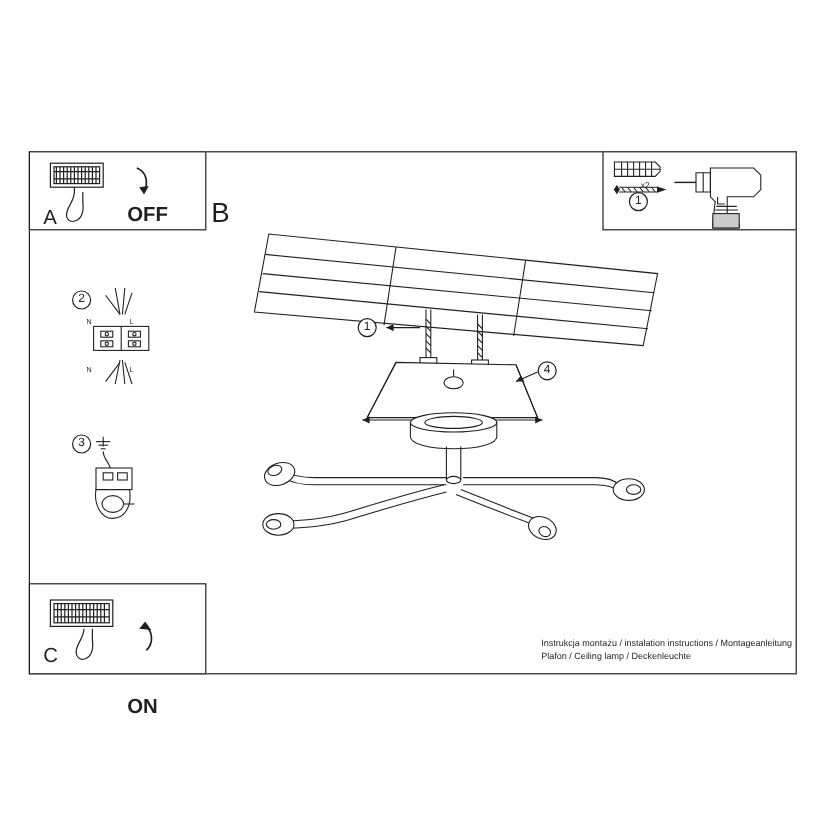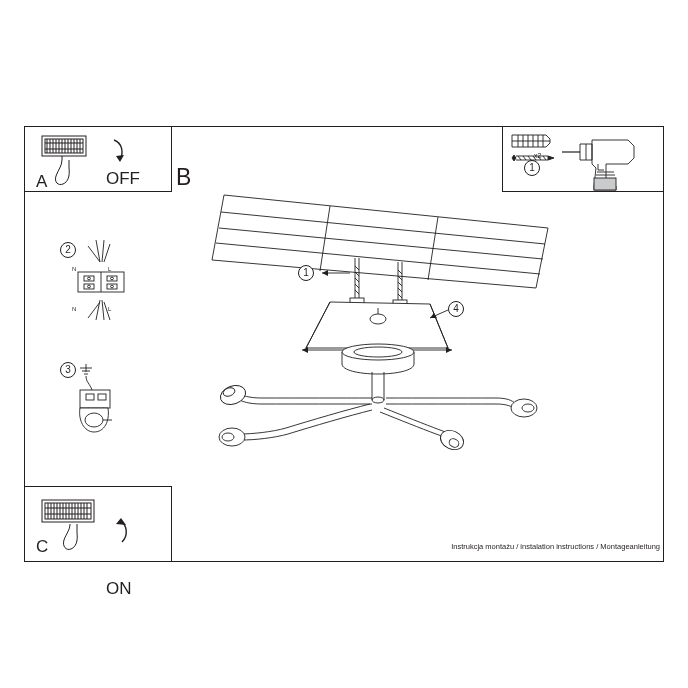--- a/index.html
+++ b/index.html
@@ -42,21 +42,21 @@
   #panel-1 { left: 502px; top: 126px; width: 162px; height: 66px; }
 
   .lbl {
     position: absolute;
     font-family: "Liberation Sans", sans-serif;
     color: #231f20;
     white-space: nowrap;
   }
   .lbl-letter { font-size: 17px; font-weight: 400; }
   .lbl-big    { font-size: 23px; font-weight: 400; }
-  .lbl-state  { font-size: 17px; font-weight: 400; }
+  .lbl-state  { font-size: 17px; font-weight: 700; }
   .lbl-small  { font-size: 7px; }
   .lbl-tiny   { font-size: 6px; }
 
   .circnum {
     position: absolute;
     width: 16px; height: 16px;
     border: 1px solid #231f20;
     border-radius: 50%;
     box-sizing: border-box;
     font-size: 10px;
@@ -310,15 +310,16 @@
       <path d="M448 310 L430 318"></path>
       <path d="M430 318 L437 318 L434 313 Z" fill="#231f20" stroke="none"></path>
     </g>
   </svg>
 
   <div class="circnum" style="left:298px; top:265px;">1</div>
   <div class="circnum" style="left:448px; top:301px;">4</div>
 
   <div class="footer">
     <div>Instrukcja montażu / instalation instructions / Montageanleitung</div>
+    <div>Plafon / Ceiling lamp / Deckenleuchte</div>
   </div>
 
 </div>
 
 </body></html>

